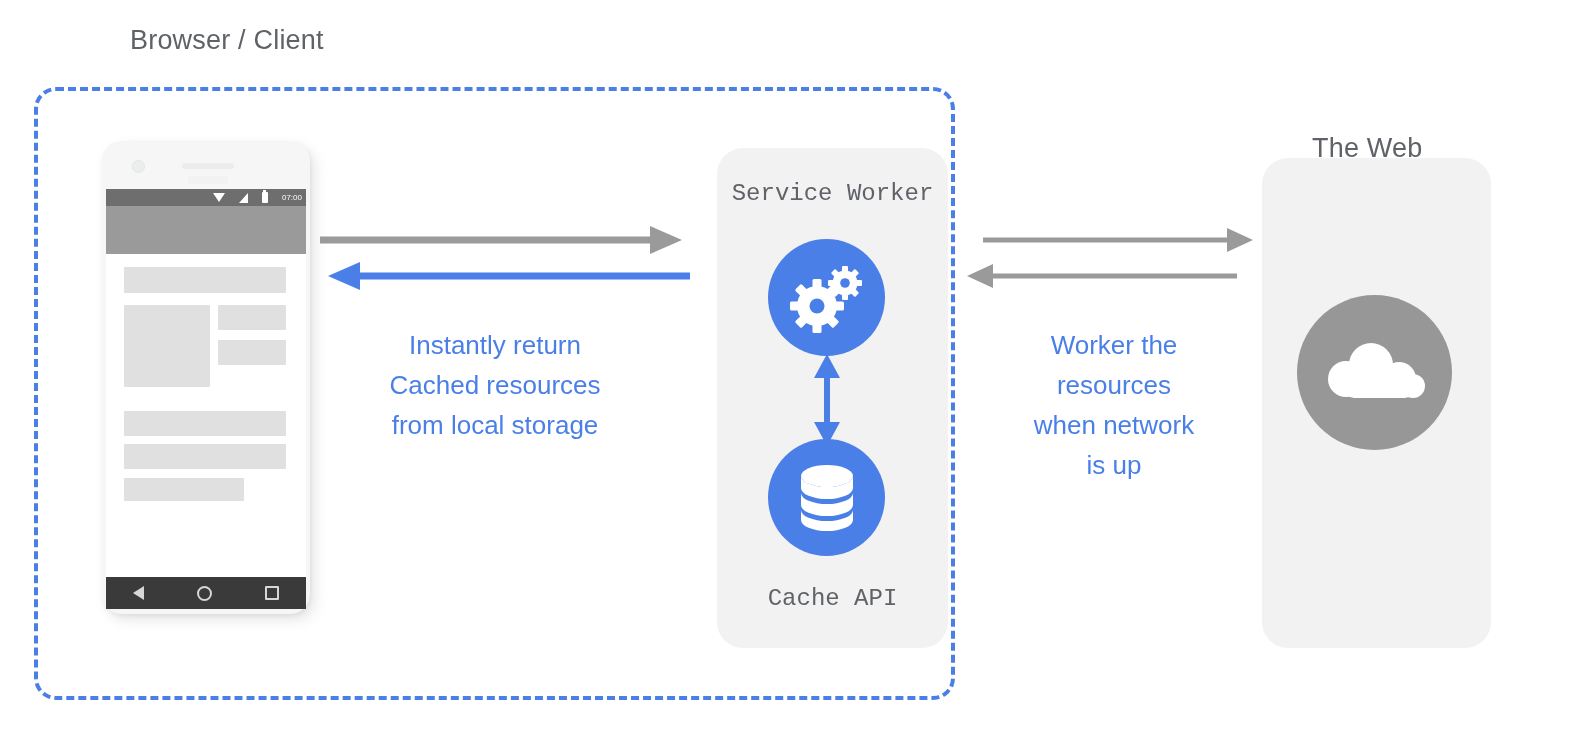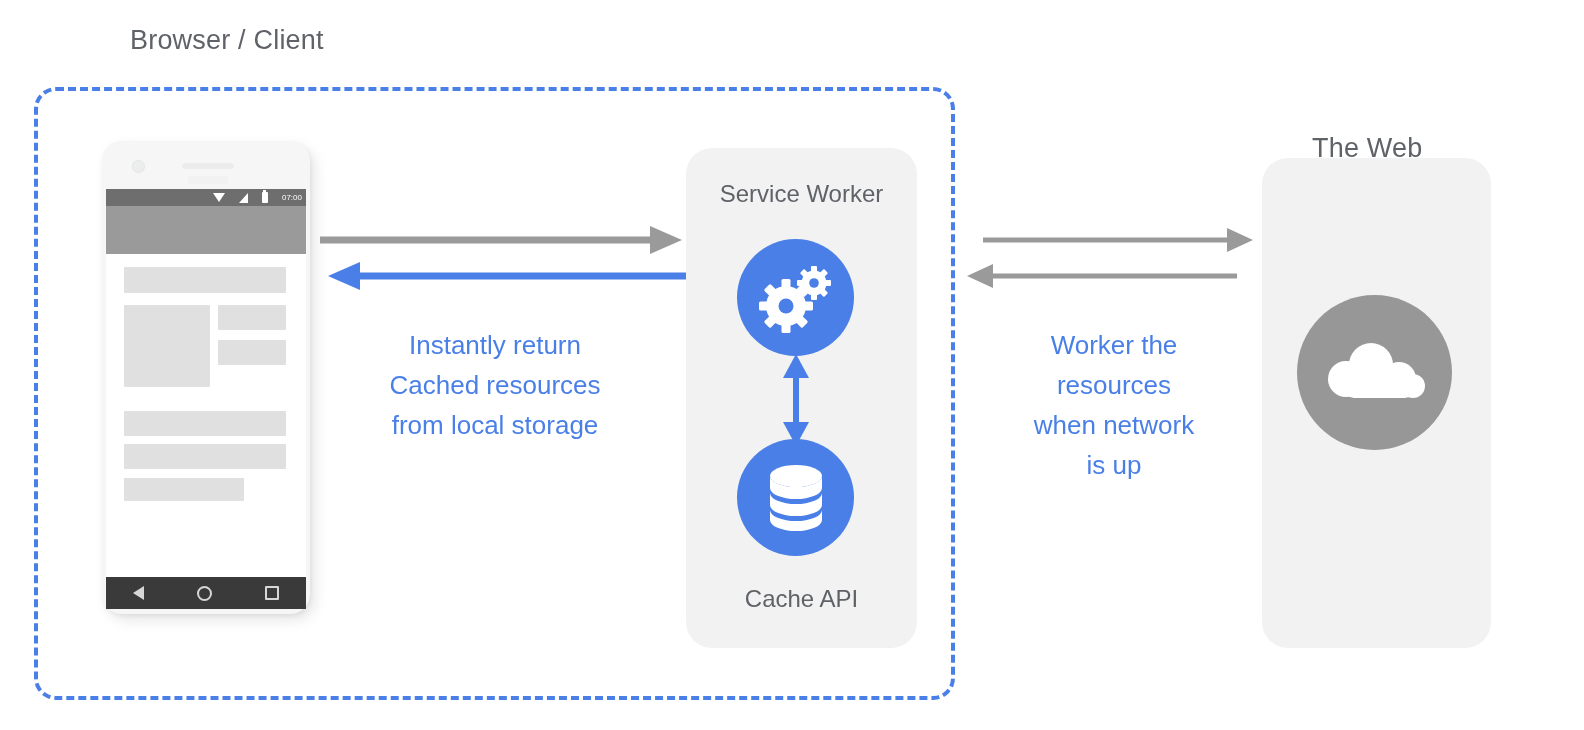--- a/index.html
+++ b/index.html
@@ -99,22 +99,22 @@
   }
   .nav-home{
     width:11px;height:11px;border:2px solid #d7d7d7;border-radius:50%;
   }
   .nav-recent{
     width:10px;height:10px;border:2px solid #d7d7d7;border-radius:1px;
   }
 
   
   #sw-panel{
-    position:absolute;left:686px;top:148px;width:231px;height:500px;
-    background:#f2f2f2;border-radius:26px;
+    position:absolute;left:717px;top:148px;width:231px;height:500px;
+    background:#f2f2f2;border-radius:26px;font-family:Liberation Mono, monospace;
   }
   #sw-title{
     position:absolute;left:0;top:32px;width:231px;text-align:center;
     color:#5f6368;font-size:24px;
   }
   #cache-title{
     position:absolute;left:0;top:437px;width:231px;text-align:center;
     color:#5f6368;font-size:24px;
   }
   .blue-circle{

